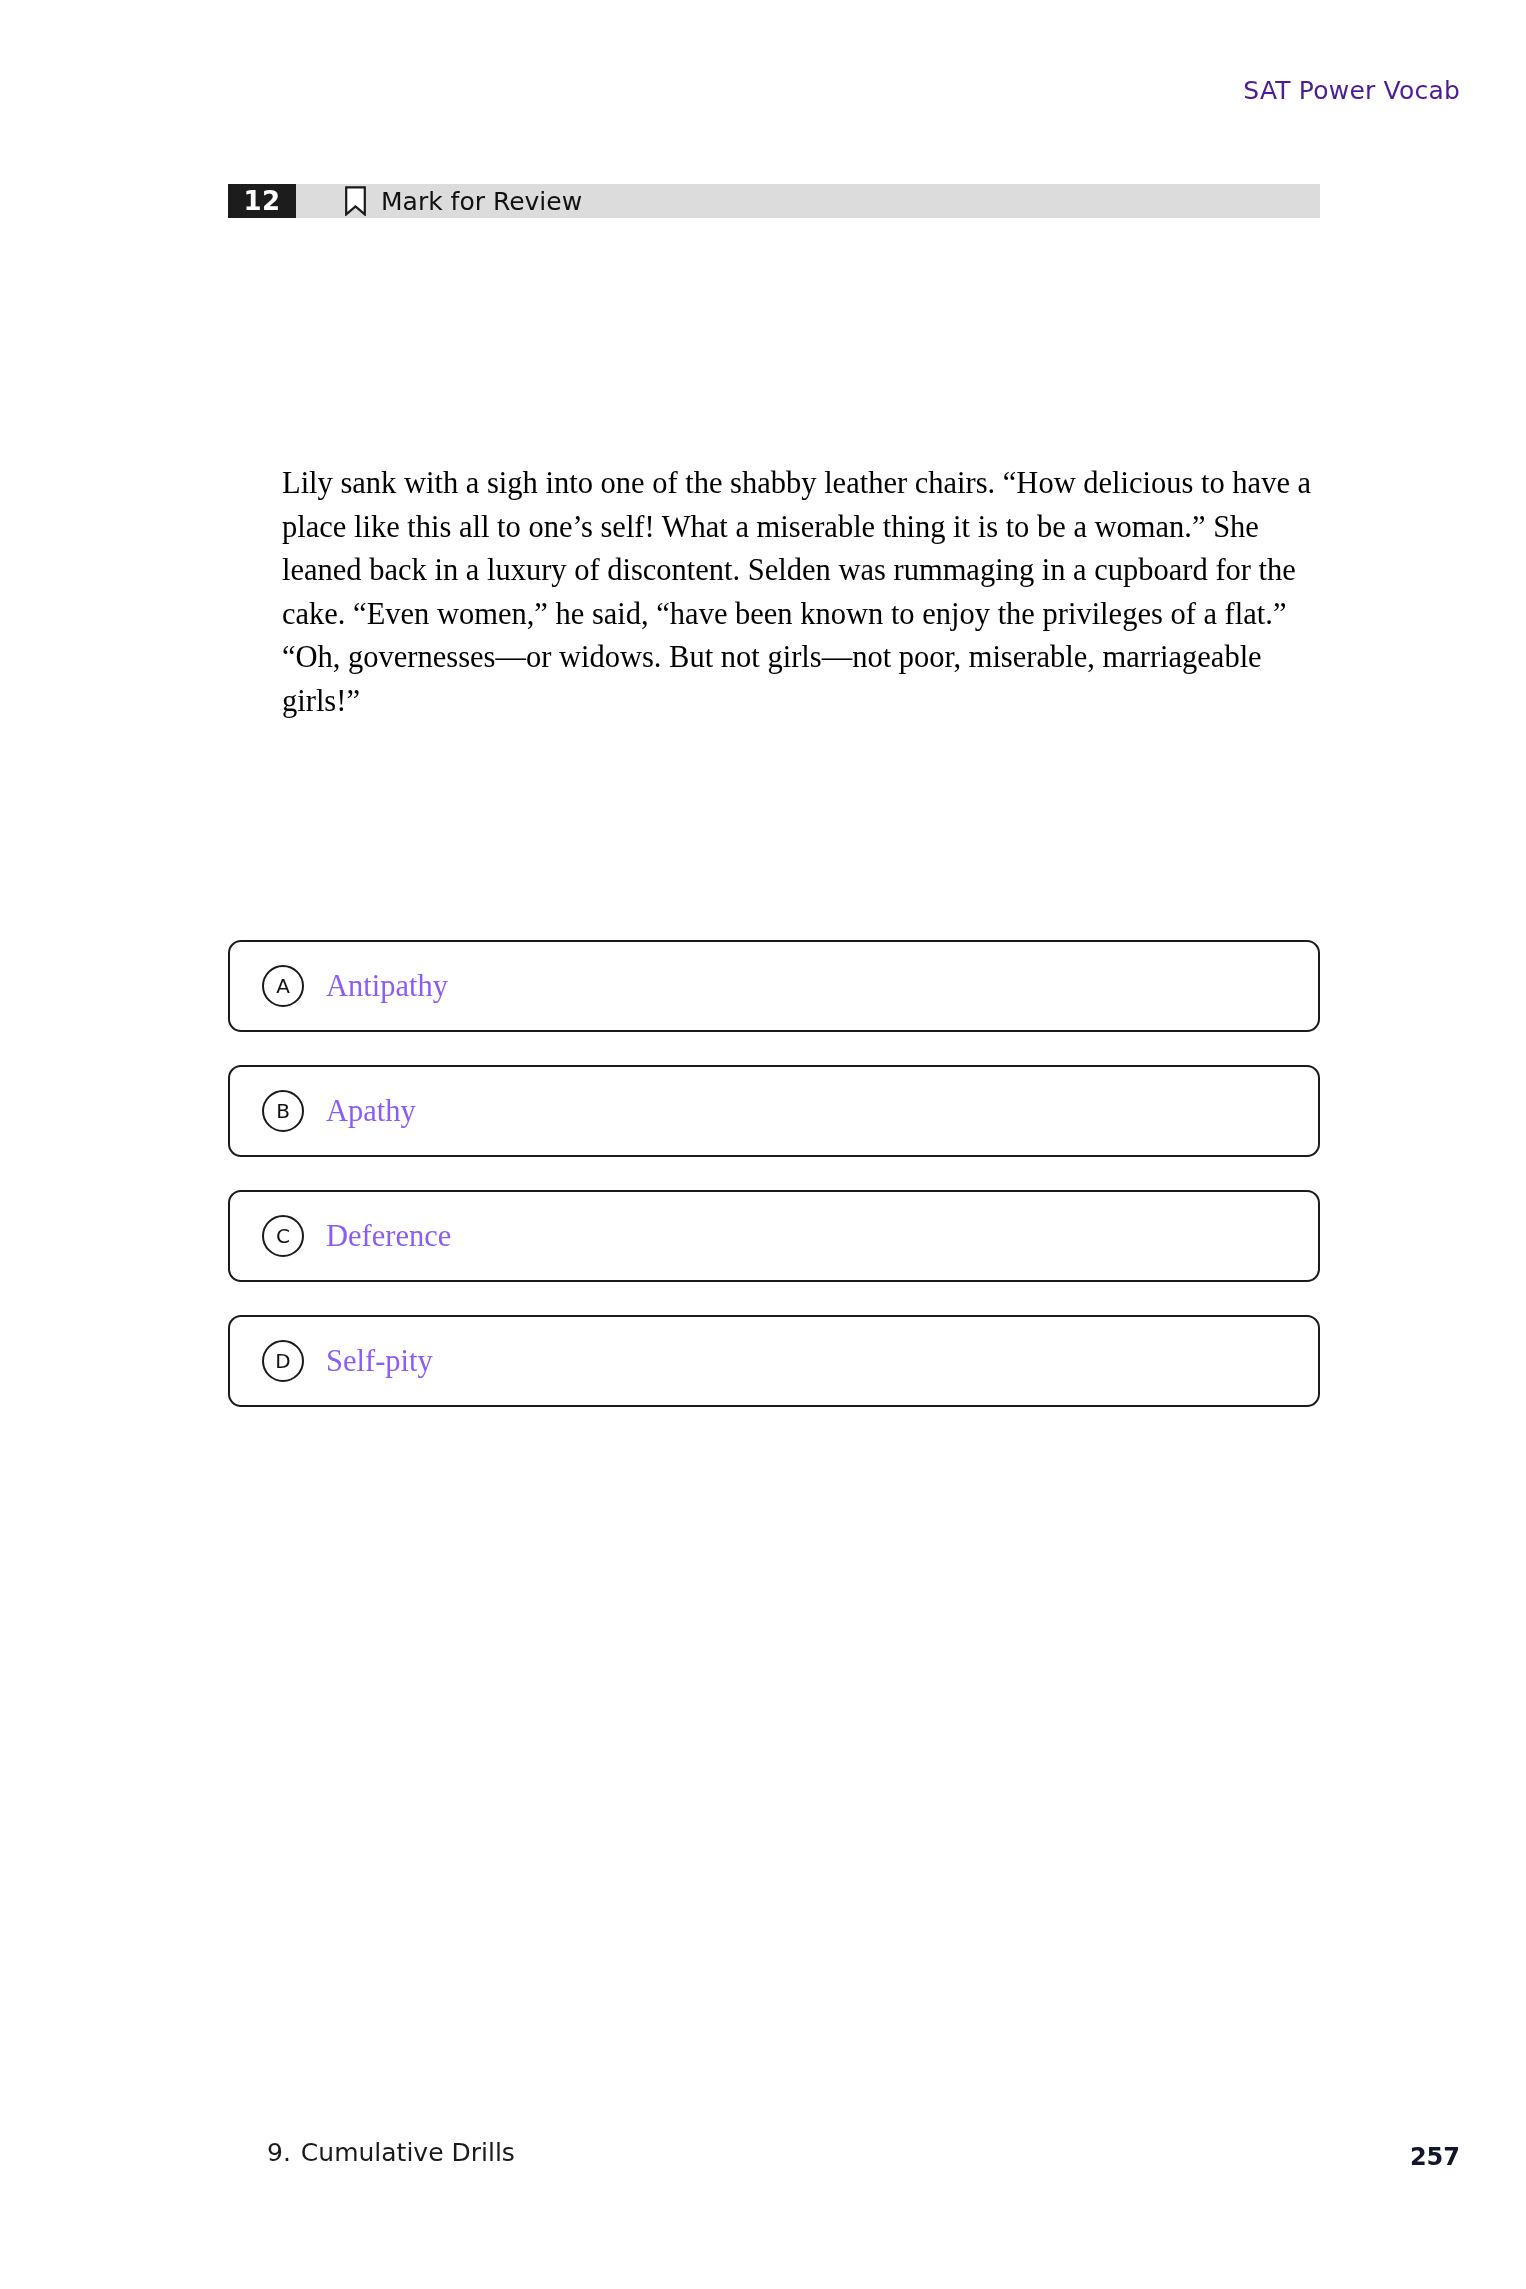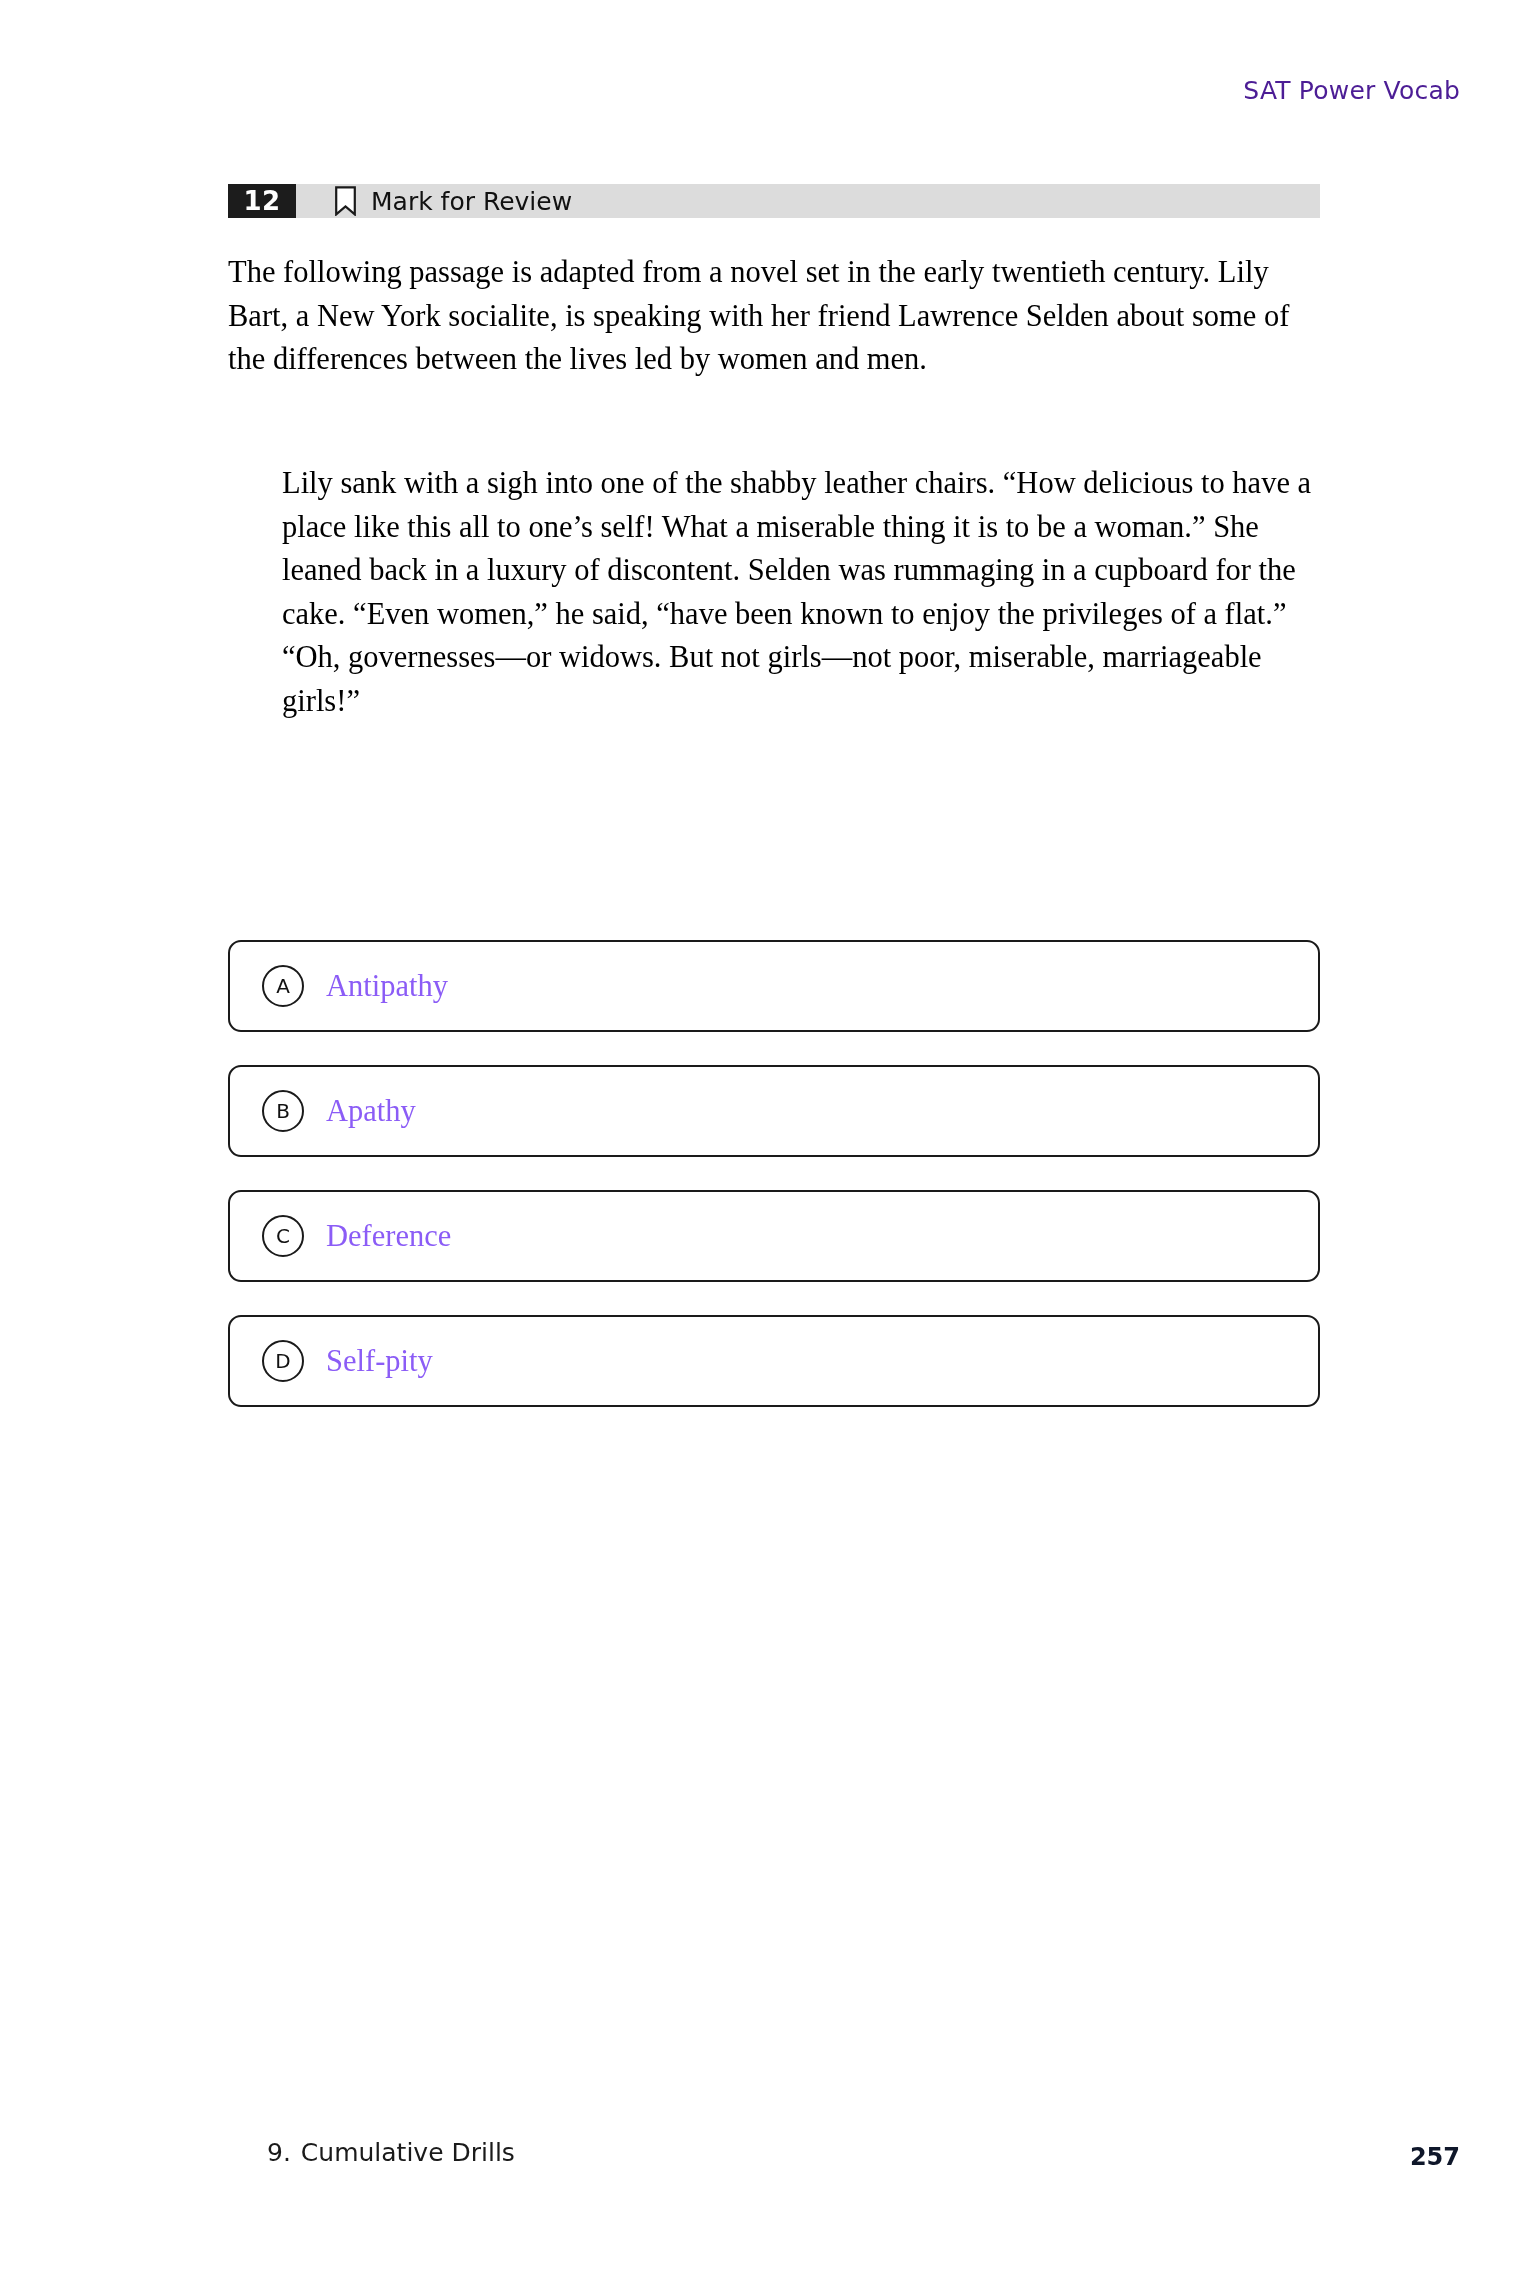--- a/index.html
+++ b/index.html
@@ -50,21 +50,21 @@
     font-size: 26px;
     font-weight: bold;
     display: flex;
     align-items: center;
     justify-content: center;
     letter-spacing: 0.5px;
   }
   .mark-wrap {
     display: flex;
     align-items: center;
-    padding-left: 38px;
+    padding-left: 48px;
     gap: 14px;
   }
   .bookmark-icon {
     width: 23px;
     height: 30px;
     display: block;
   }
   .mark-label {
     font-family: "DejaVu Sans", sans-serif;
     font-size: 25px;
@@ -170,21 +170,20 @@
     <div class="mark-wrap">
       <span class="bookmark-icon-wrap">
         <svg class="bookmark-icon" viewBox="0 0 23 30" xmlns="http://www.w3.org/2000/svg">
           <path d="M2.2 1.3 H20.8 V28.4 L11.5 20.4 L2.2 28.4 Z" fill="#ffffff" stroke="#1a1a1a" stroke-width="2.2" stroke-linejoin="miter"></path>
         </svg>
       </span>
       <span class="mark-label">Mark for Review</span>
     </div>
   </div>
 
-  <div class="intro">The following passage is adapted from a novel set in the early twentieth century. Lily Bart, a New York socialite, is speaking with her friend Lawrence Selden about some of the differences between the lives led by women and men.</div>
 
   <div class="passage">Lily sank with a sigh into one of the shabby leather chairs. “How delicious to have a place like this all to one’s self! What a miserable thing it is to be a woman.” She leaned back in a luxury of discontent. Selden was rummaging in a cupboard for the cake. “Even women,” he said, “have been known to enjoy the privileges of a flat.” “Oh, governesses—or widows. But not girls—not poor, miserable, marriageable girls!”</div>
 
 
   <div class="choices">
 
     <div class="choice">
       <div class="choice-letter">A</div>
       <div class="choice-text">Antipathy</div>
     </div>

